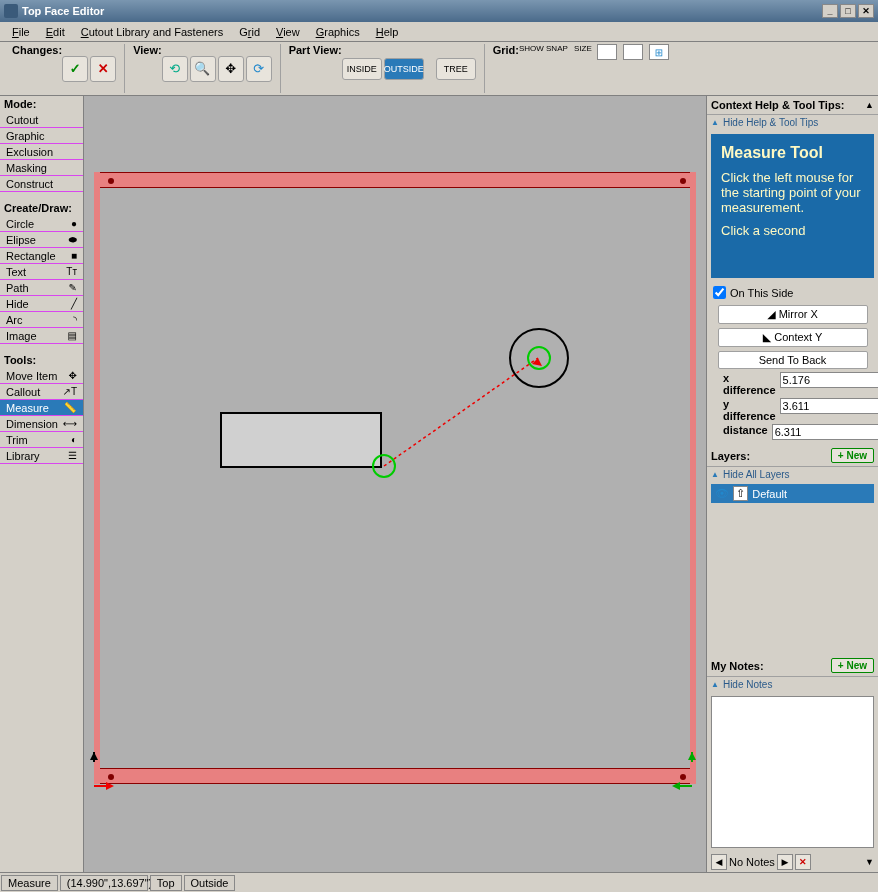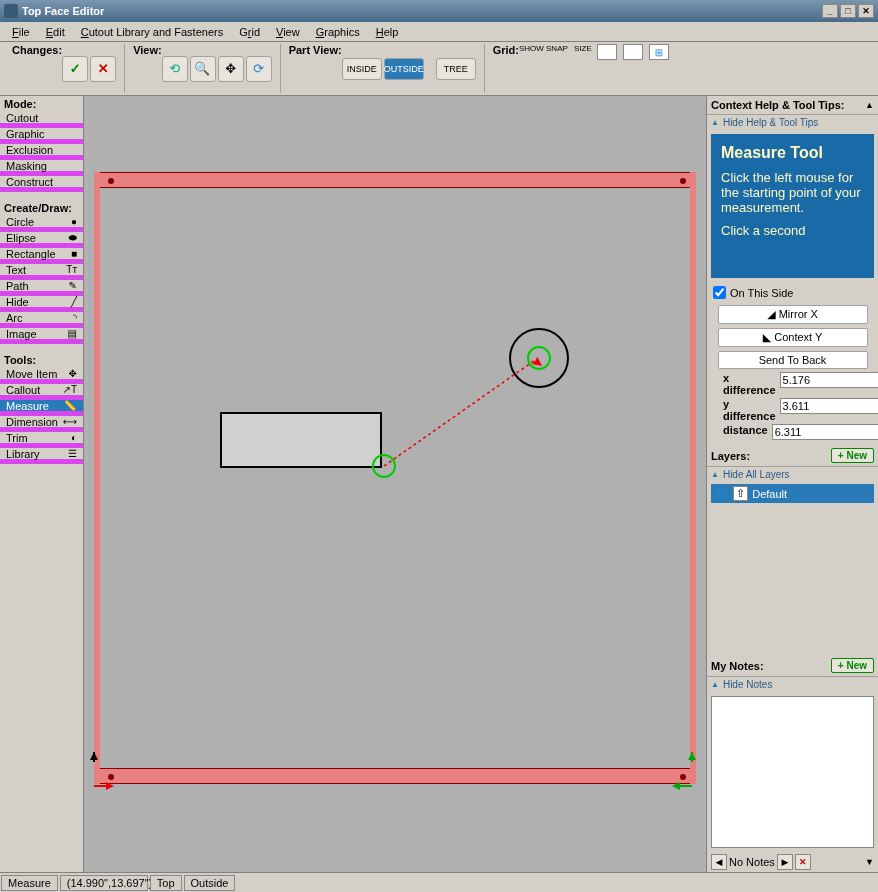--- a/index.html
+++ b/index.html
@@ -28,21 +28,21 @@
 .grid-labels span { width: 24px; text-align: center; }
 .grid-boxes { display: flex; gap: 2px; }
 .grid-box { width: 20px; height: 16px; border: 1px solid #888; background: #fff; margin: 0 2px; display:flex; align-items:center; justify-content:center; }
 
 
 .main { display: flex; height: 776px; }
 
 
 .left-panel { width: 84px; background: #d4d0c8; border-right: 1px solid #808080; font-size: 11px; }
 .panel-section-title { font-weight: bold; padding: 2px 4px; background: #d4d0c8; }
-.panel-item { padding: 1px 6px; display: flex; justify-content: space-between; align-items: center; border-bottom: 5px solid #d946ef; cursor: default; height: 16px; }
+.panel-item { padding: 1px 6px; display: flex; justify-content: space-between; align-items: center; border-bottom: 1px solid #d946ef; cursor: default; height: 16px; }
 .panel-item.selected { background: #2a7ab8; color: #fff; }
 .panel-item .item-icon { font-size: 10px; }
 
 
 .canvas { flex: 1; background: #b0b0b0; position: relative; overflow: hidden; }
 .red-bar-top { position: absolute; left: 10px; top: 76px; width: 602px; height: 16px; background: #e88080; border: 1px solid #800; }
 .red-bar-bottom { position: absolute; left: 10px; top: 672px; width: 600px; height: 16px; background: #e88080; border: 1px solid #800; }
 .red-bar-left { position: absolute; left: 10px; top: 76px; width: 6px; height: 612px; background: #e88080; }
 .red-bar-right { position: absolute; left: 606px; top: 76px; width: 6px; height: 612px; background: #e88080; }
 .handle { position: absolute; width: 6px; height: 6px; background: #800000; border-radius: 50%; }

